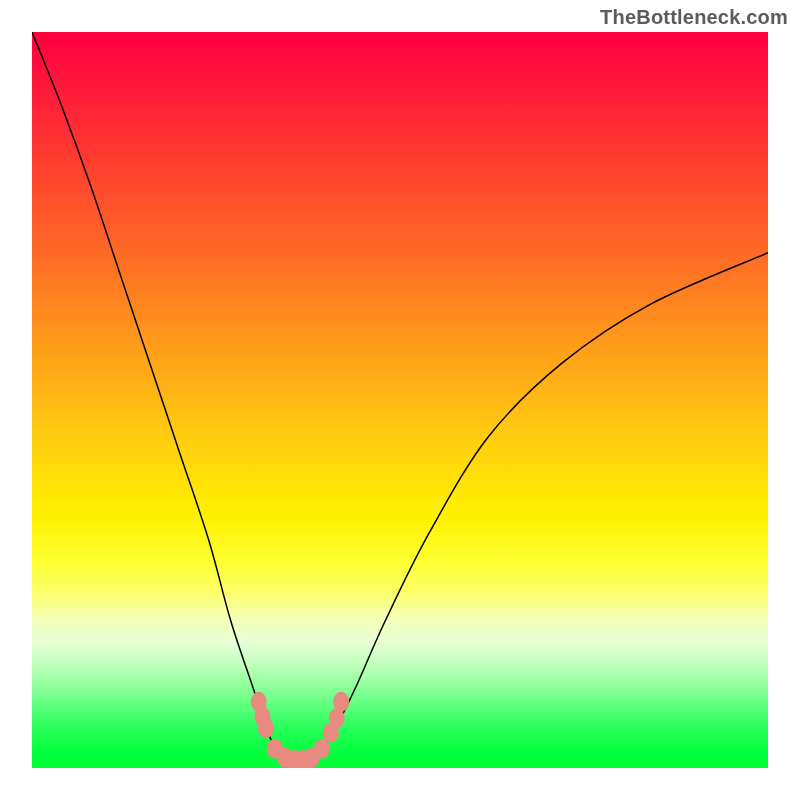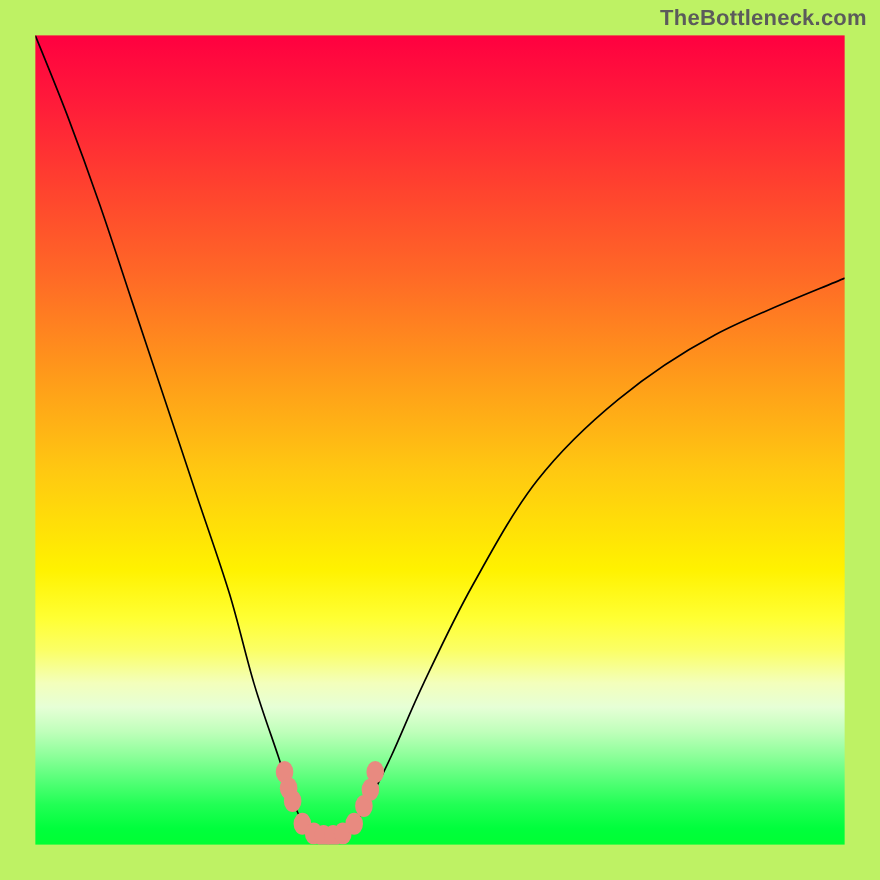--- a/index.html
+++ b/index.html
@@ -8,21 +8,21 @@
     width: 800px;
     height: 800px;
     background: #000;
     overflow: hidden;
     font-family: Arial, Helvetica, sans-serif;
   }
   .stage {
     position: relative;
     width: 800px;
     height: 800px;
-    background: #bef264;
+    background: #ffffff;
   }
   .plot-area {
     position: absolute;
     left: 32px;
     top: 32px;
     width: 736px;
     height: 736px;
     overflow: hidden;
   }
   

